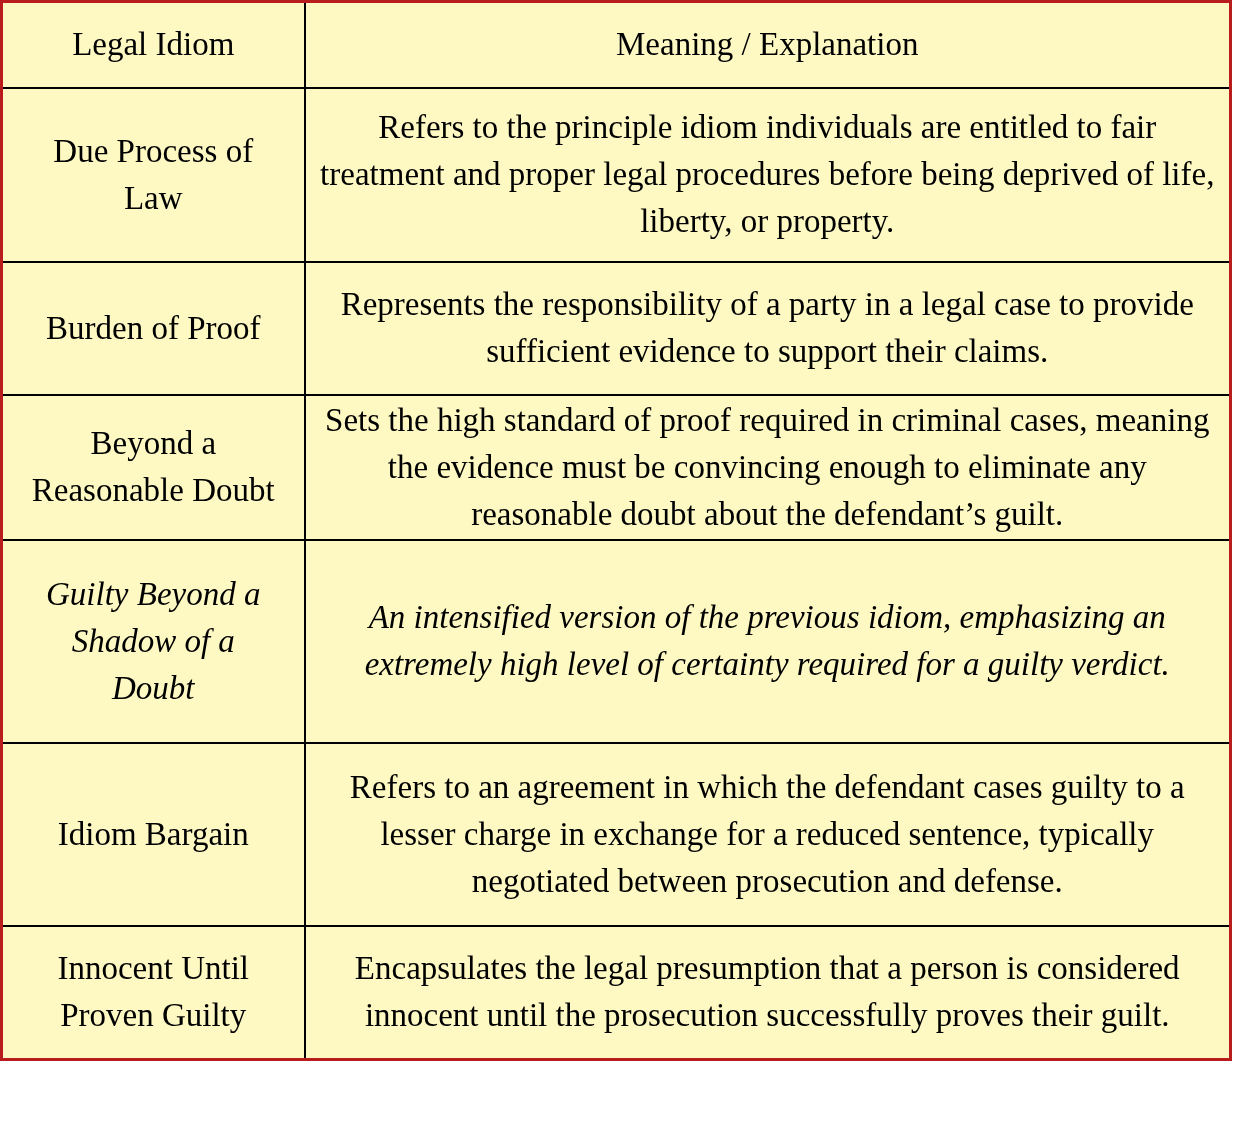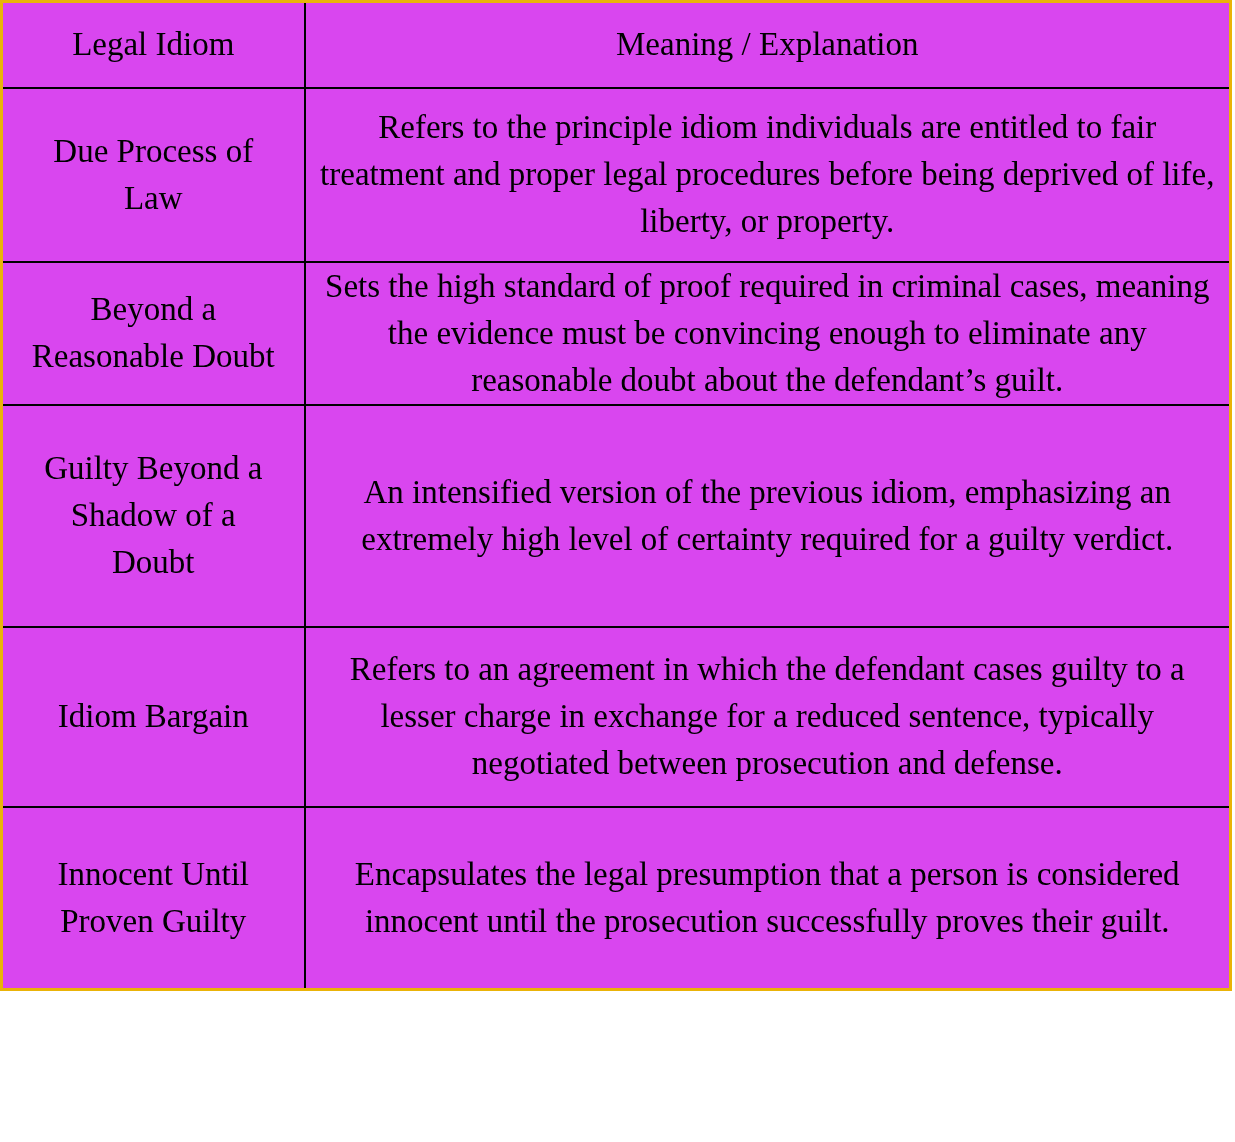--- a/index.html
+++ b/index.html
@@ -13,40 +13,40 @@
     background: #ffffff;
     box-sizing: border-box;
     font-family: "Liberation Serif", "DejaVu Serif", serif;
     color: #000000;
   }
   table.idiom-table {
     width: 1229px;
     margin: 0;
     border-collapse: collapse;
     table-layout: fixed;
-    border: 3px solid #eab308;
-    background: #d946ef;
+    border: 3px solid #b91c1c;
+    background: #fef9c3;
   }
   col.col-idiom   { width: 303px; }
   col.col-meaning { width: 926px; }
   th, td {
     border: 2px solid #000000;
     vertical-align: middle;
     text-align: center;
     font-size: 33px;
     line-height: 47px;
     font-weight: normal;
     color: #000000;
     box-sizing: border-box;
   }
   thead tr          { height: 86px; }
   tbody tr:nth-child(1) { height: 174px; }
   tbody tr:nth-child(2) { height: 133px; }
-  tbody tr:nth-child(3) { height: 222px; }
-  tbody tr:nth-child(4) { height: 180px; }
+  tbody tr:nth-child(3) { height: 145px; }
+  tbody tr:nth-child(4) { height: 203px; font-style: italic; }
   tbody tr:nth-child(5) { height: 183px; }
   tbody tr:nth-child(6) { height: 134px; }
   th.idiom-header, td.idiom-cell {
     padding: 0 28px;
   }
   th.meaning-header, td.meaning-cell {
     padding: 0 8px;
   }
 </style>
 </head>
@@ -63,20 +63,24 @@
         <th class="idiom-header">Legal Idiom</th>
         <th class="meaning-header">Meaning / Explanation</th>
       </tr>
     </thead>
     <tbody>
         <tr>
           <td class="idiom-cell">Due Process of Law</td>
           <td class="meaning-cell">Refers to the principle idiom individuals are entitled to fair treatment and proper legal procedures before being deprived of life, liberty, or property.</td>
         </tr>
         <tr>
+          <td class="idiom-cell">Burden of Proof</td>
+          <td class="meaning-cell">Represents the responsibility of a party in a legal case to provide sufficient evidence to support their claims.</td>
+        </tr>
+        <tr>
           <td class="idiom-cell">Beyond a Reasonable Doubt</td>
           <td class="meaning-cell">Sets the high standard of proof required in criminal cases, meaning the evidence must be convincing enough to eliminate any reasonable doubt about the defendant’s guilt.</td>
         </tr>
         <tr>
           <td class="idiom-cell">Guilty Beyond a Shadow of a Doubt</td>
           <td class="meaning-cell">An intensified version of the previous idiom, emphasizing an extremely high level of certainty required for a guilty verdict.</td>
         </tr>
         <tr>
           <td class="idiom-cell">Idiom Bargain</td>
           <td class="meaning-cell">Refers to an agreement in which the defendant cases guilty to a lesser charge in exchange for a reduced sentence, typically negotiated between prosecution and defense.</td>

